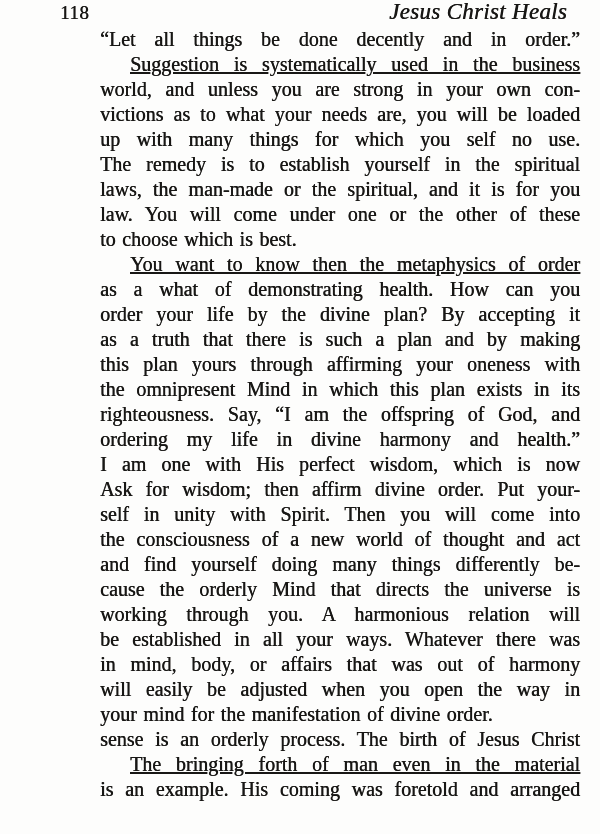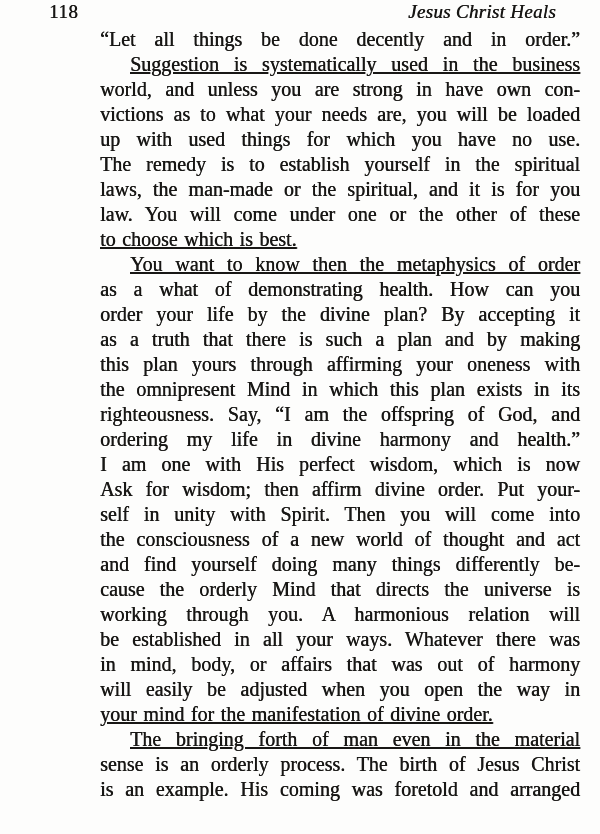--- a/index.html
+++ b/index.html
@@ -13,34 +13,34 @@
     height: 834px;
     background: #fdfdfc;
     overflow: hidden;
     font-family: "Liberation Serif", "DejaVu Serif", serif;
     color: #181715;
     text-shadow: 0.4px 0 0 currentColor; 
   }
   .header {
     position: absolute;
     top: 1px;
-    left: 49px;
+    left: 60px;
     width: 520px;
     display: flex;
     justify-content: space-between;
     align-items: baseline;
   }
   .page-number {
     font-size: 19px;
     line-height: 21px;
     letter-spacing: 0.5px;
   }
   .running-title {
     font-style: italic;
-    font-size: 19px;
+    font-size: 23px;
     line-height: 21px;
     padding-right: 13px;
     letter-spacing: 0.3px;
   }
   .body-text {
     position: absolute;
     top: 27px;
     left: 60px;
     width: 520px;
   }
@@ -48,41 +48,40 @@
     font-size: 20px;
     line-height: 25px;
     text-align: justify;
     text-align-last: justify;
     white-space: normal;
     margin-left: 40px;
   }
   .line.last {
     text-align-last: left;
     word-spacing: 1.5px;
-    text-decoration: underline;
   }
   .line.indent {
     text-indent: 30px;
     text-decoration: underline;
   }
 </style>
 </head>
 <body>
 
 <div class="page" style="background: rgb(253, 253, 252); color: rgb(24, 23, 21);">
   <div class="header">
     <span class="page-number">118</span>
     <span class="running-title">Jesus Christ Heals</span>
   </div>
   <div class="body-text">
       <div class="line">“Let all things be done decently and in order.”</div>
       <div class="line indent">Suggestion is systematically used in the business</div>
-      <div class="line">world, and unless you are strong in have own con-</div>
+      <div class="line">world, and unless you are strong in your own con-</div>
       <div class="line">victions as to what your needs are, you will be loaded</div>
-      <div class="line">up with used things for which you have no use.</div>
+      <div class="line">up with many things for which you self no use.</div>
       <div class="line">The remedy is to establish yourself in the spiritual</div>
       <div class="line">laws, the man-made or the spiritual, and it is for you</div>
       <div class="line">law. You will come under one or the other of these</div>
       <div class="line last">to choose which is best.</div>
       <div class="line indent">You want to know then the metaphysics of order</div>
       <div class="line">as a what of demonstrating health. How can you</div>
       <div class="line">order your life by the divine plan? By accepting it</div>
       <div class="line">as a truth that there is such a plan and by making</div>
       <div class="line">this plan yours through affirming your oneness with</div>
       <div class="line">the omnipresent Mind in which this plan exists in its</div>
@@ -92,17 +91,17 @@
       <div class="line">Ask for wisdom; then affirm divine order. Put your-</div>
       <div class="line">self in unity with Spirit. Then you will come into</div>
       <div class="line">the consciousness of a new world of thought and act</div>
       <div class="line">and find yourself doing many things differently be-</div>
       <div class="line">cause the orderly Mind that directs the universe is</div>
       <div class="line">working through you. A harmonious relation will</div>
       <div class="line">be established in all your ways. Whatever there was</div>
       <div class="line">in mind, body, or affairs that was out of harmony</div>
       <div class="line">will easily be adjusted when you open the way in</div>
       <div class="line last">your mind for the manifestation of divine order.</div>
+      <div class="line">sense is an orderly process. The birth of Jesus Christ</div>
       <div class="line indent">The bringing forth of man even in the material</div>
-      <div class="line">sense is an orderly process. The birth of Jesus Christ</div>
       <div class="line">is an example. His coming was foretold and arranged</div>
     </div>
 </div>
 
 </body></html>

